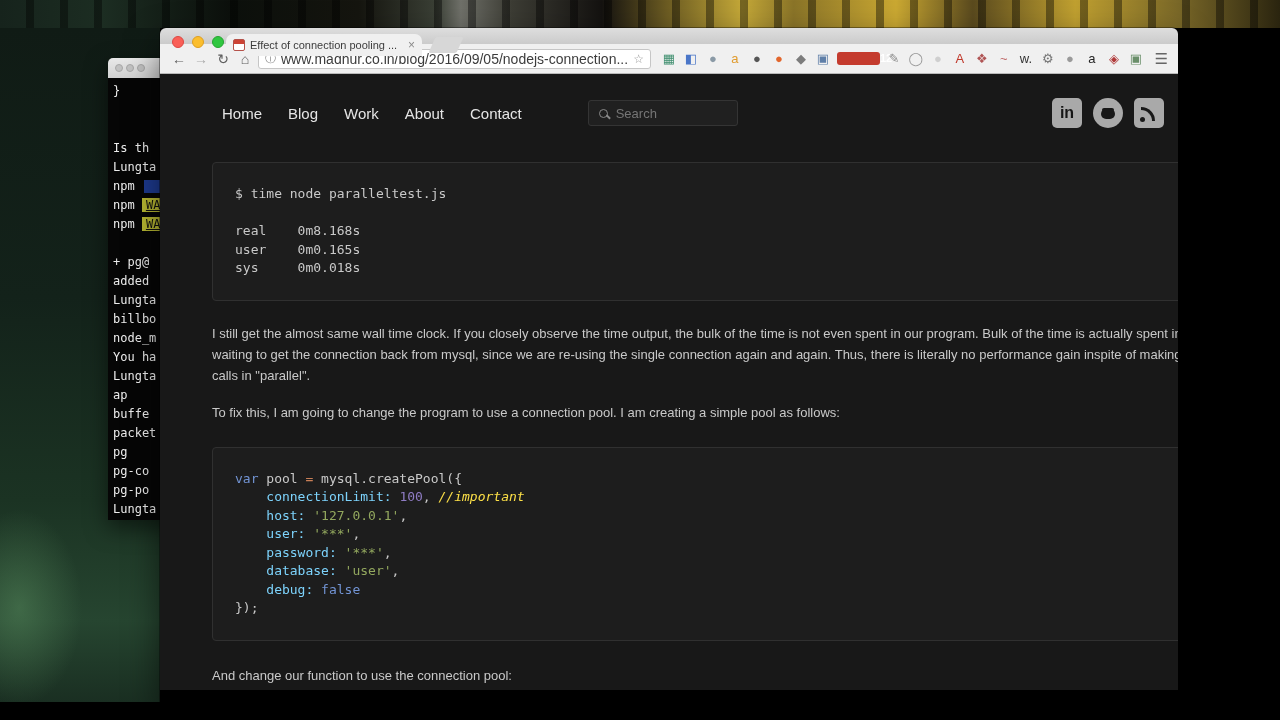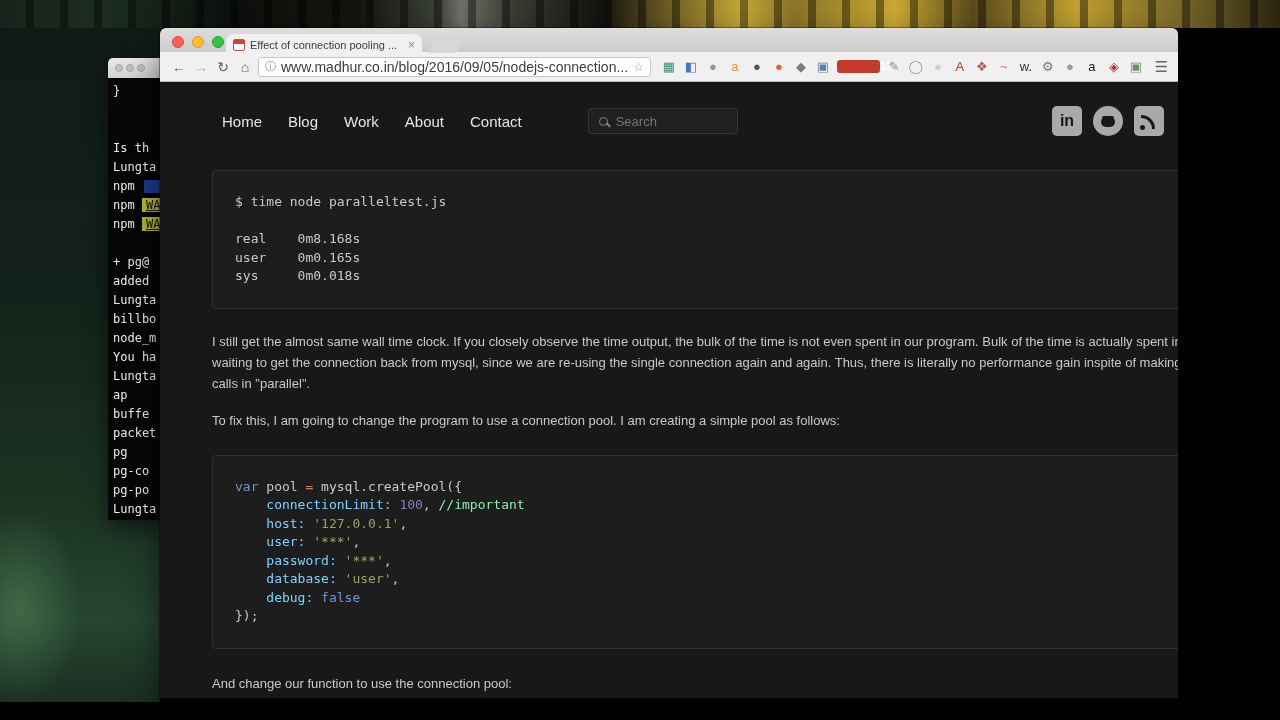--- a/index.html
+++ b/index.html
@@ -26,21 +26,21 @@
   .term-dot { width:8px; height:8px; border-radius:50%; background:#c2c2c2; border:1px solid #a8a8a8; }
   .term-body { height:442px; background:#060606; padding:4px 0 0 5px; font-family:"DejaVu Sans Mono", monospace; font-size:12px; color:#ededed; }
   .tl { height:19px; line-height:19px; white-space:pre; }
   .tsel { display:inline-block; width:16px; height:13px; background:#1d3a8f; vertical-align:middle; margin-left:2px; }
   .twarn { background:#b8b832; color:#111; padding:0 4px;text-decoration:underline; }
 
   
   .browser { position:absolute; left:160px; top:28px; width:1018px; height:674px; z-index:2;
     border-radius:6px 6px 0 0; overflow:hidden;
     box-shadow:0 14px 34px rgba(0,0,0,.55), 0 0 0 1px rgba(0,0,0,.35); }
-  .titlebar { position:relative; height:24px; background:linear-gradient(#dedede,#cbcbcb); }
+  .titlebar { position:relative; height:16px; background:linear-gradient(#dedede,#cbcbcb); }
   .lights { position:absolute; left:12px; top:8px; display:flex; gap:8px; }
   .light { width:12px; height:12px; border-radius:50%; }
   .light.red { background:#f95f57; border:1px solid #dd4742; }
   .light.yellow { background:#fbbe2e; border:1px solid #de9f21; }
   .light.green { background:#30c740; border:1px solid #26a532; }
   .tab { position:absolute; left:66px; top:6px; width:196px; height:22px; background:#f0f0f0;
     border-radius:7px 7px 0 0; display:flex; align-items:center; padding:0 7px; gap:5px; }
   .favicon { width:12px; height:12px; flex:0 0 12px; border:1px solid #b5524a; border-radius:2px;
     background:linear-gradient(#cd4335 0 4px,#ffffff 4px); }
   .tab-title { flex:1; font-size:11px; color:#3c3c3c; white-space:nowrap; overflow:hidden; text-overflow:ellipsis; }
@@ -86,21 +86,21 @@
   .codeblock.first { margin-top:16px; }
   pre.codeblock { white-space:pre; }
   .cl { white-space:pre; }
   .para { font-size:13px; line-height:21px; color:#c9c9c9; margin-top:22px; }
   .para.tight { margin-top:16px; }
   .mt24 { margin-top:24px; }
   .tk-k { color:#7294d4; }
   .tk-attr { color:#7dd3fc; }
   .tk-num { color:#8f7cc4; }
   .tk-str { color:#93a85e; }
-  .tk-com { color:#86efac; }
+  .tk-com { color:#fde047;font-style:italic; }
   .tk-o { color:#c97f57; }
   .tk-p { color:#c9c9c9; }
 
   
   .bar-right { position:absolute; left:1178px; top:28px; width:102px; height:674px; background:#000; z-index:5; }
   .bar-bottom { position:absolute; left:0; top:702px; width:1280px; height:18px; background:#000; z-index:6; }
 </style>
 </head>
 <body>
 

